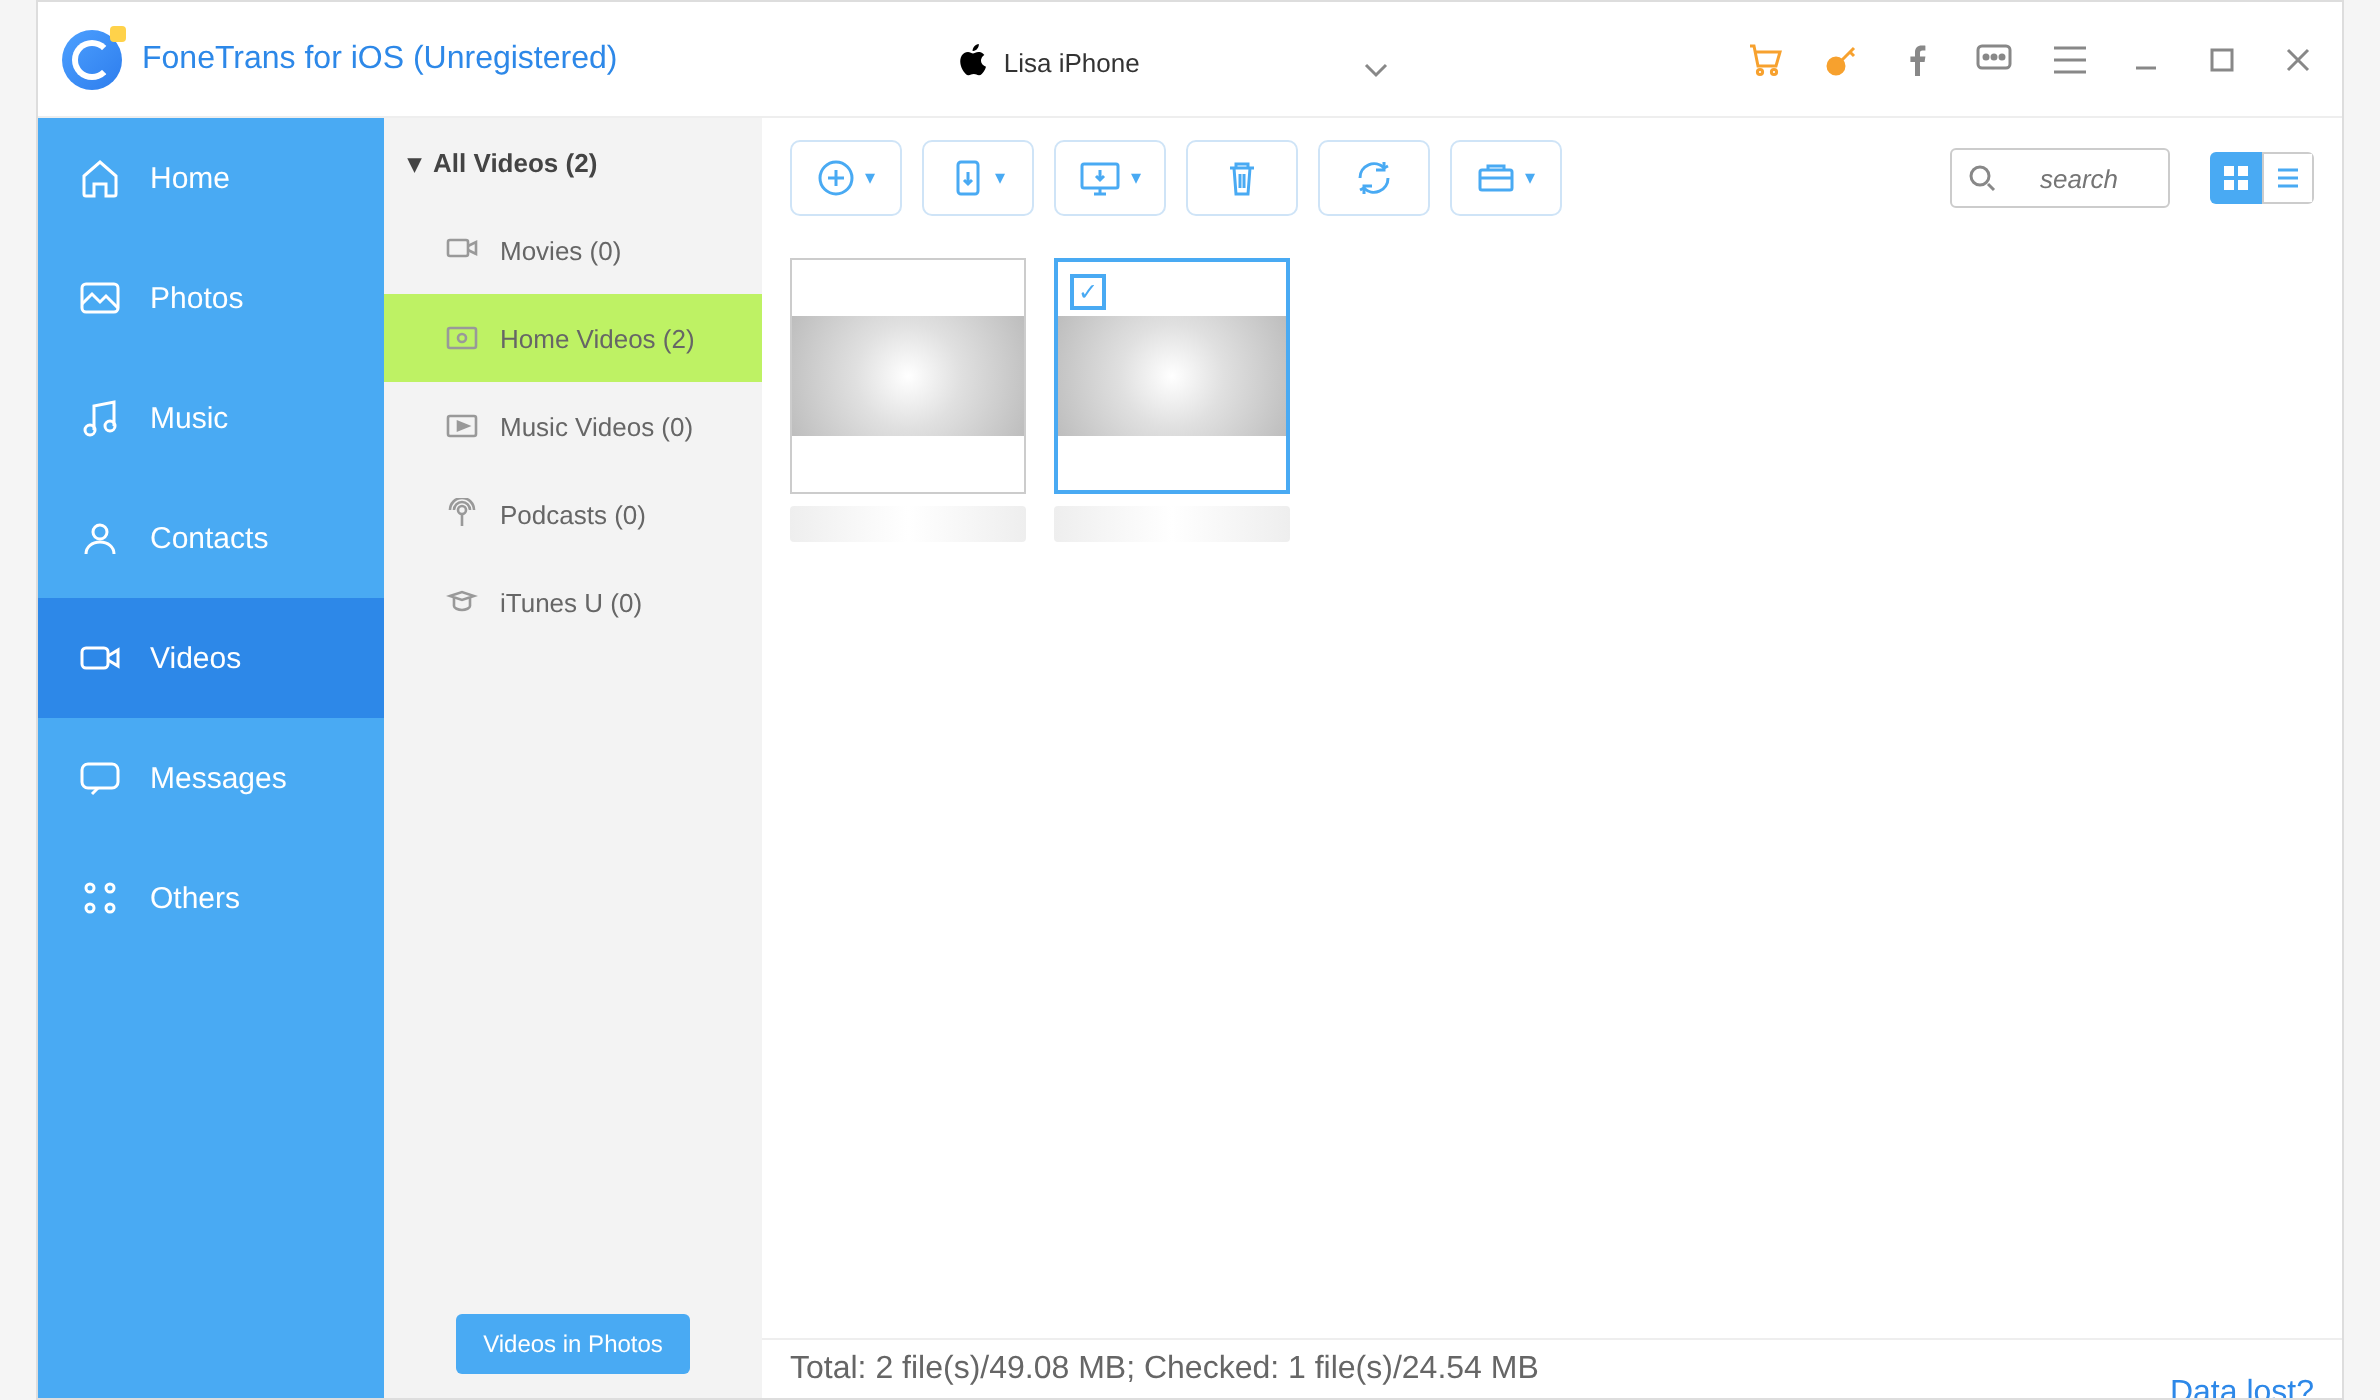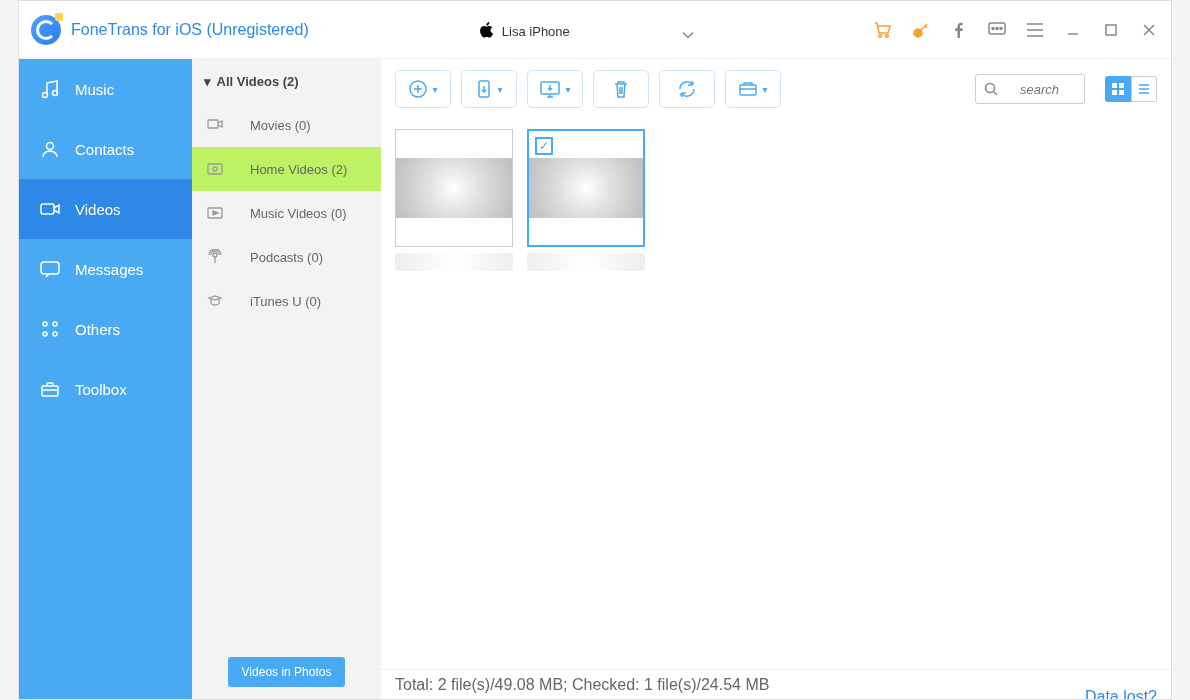--- a/index.html
+++ b/index.html
@@ -25,21 +25,21 @@
 
 
 .sidebar { width: 173px; background: #49aaf3; color: #fff; display: flex; flex-direction: column; }
 .sidebar-item { height: 60px; display: flex; align-items: center; padding-left: 20px; gap: 14px; cursor: pointer; font-size: 15px; }
 .sidebar-item.active { background: #2d88e8; }
 .sidebar-icon { width: 22px; height: 22px; display:flex;align-items:center;justify-content:center;}
 
 
 .subsidebar { width: 189px; background: #f3f3f3; display: flex; flex-direction: column; }
 .sub-header { height: 44px; display: flex; align-items: center; padding-left: 12px; font-weight: bold; color: #444; gap:6px; cursor:pointer;}
-.sub-item { height: 44px; display: flex; align-items: center; padding-left: 14px; gap: 26px; color: #666; cursor: pointer; }
+.sub-item { height: 44px; display: flex; align-items: center; padding-left: 30px; gap: 10px; color: #666; cursor: pointer; }
 .sub-item.active { background: #bef264; }
 .sub-icon { width: 18px; height: 18px; display:flex; align-items:center; justify-content:center; color:#999;}
 .sub-footer { margin-top: auto; padding: 12px; display:flex; justify-content:center;}
 .videos-in-photos-btn { background: #49aaf3; color: #fff; border: none; border-radius: 3px; padding: 8px 14px; cursor: pointer; font-size:12px;}
 
 
 .main { flex: 1; display: flex; flex-direction: column; background:#fff;}
 .toolbar { height: 60px; display: flex; align-items: center; padding: 0 14px; gap: 10px; }
 .tool-btn { height: 38px; min-width: 56px; border: 1px solid #cfe4f7; border-radius: 5px; background: #fff; display: flex; align-items: center; justify-content: center; gap: 4px; color: #49aaf3; cursor: pointer; padding: 0 10px;}
 .tool-btn .chev-sm { color: #49aaf3; font-size: 10px; }
@@ -136,20 +136,37 @@
       </div>
     </div>
   </div>
 
   <div class="body">
 
     <div class="sidebar">
       <div class="sidebar-item">
         <span class="sidebar-icon">
             <svg width="22" height="22" viewBox="0 0 22 22" fill="none" stroke="#fff" stroke-width="1.5">
+              <path d="M3 10l8-7 8 7v9a1 1 0 01-1 1h-4v-6H8v6H4a1 1 0 01-1-1v-9z"></path>
+            </svg>
+          </span>
+        <span>Home</span>
+      </div>
+      <div class="sidebar-item">
+        <span class="sidebar-icon">
+            <svg width="22" height="22" viewBox="0 0 22 22" fill="none" stroke="#fff" stroke-width="1.5">
+              <rect x="2" y="4" width="18" height="14" rx="2"></rect>
+              <path d="M2 14l5-5 4 4 3-3 6 6"></path>
+            </svg>
+          </span>
+        <span>Photos</span>
+      </div>
+      <div class="sidebar-item">
+        <span class="sidebar-icon">
+            <svg width="22" height="22" viewBox="0 0 22 22" fill="none" stroke="#fff" stroke-width="1.5">
               <path d="M8 17V5l10-2v12"></path>
               <circle cx="6" cy="17" r="2.5"></circle>
               <circle cx="16" cy="15" r="2.5"></circle>
             </svg>
           </span>
         <span>Music</span>
       </div>
       <div class="sidebar-item">
         <span class="sidebar-icon">
             <svg width="22" height="22" viewBox="0 0 22 22" fill="none" stroke="#fff" stroke-width="1.5">
@@ -180,29 +197,20 @@
       <div class="sidebar-item">
         <span class="sidebar-icon">
             <svg width="22" height="22" viewBox="0 0 22 22" fill="none" stroke="#fff" stroke-width="1.5">
               <circle cx="6" cy="6" r="2"></circle>
               <circle cx="16" cy="6" r="2"></circle>
               <circle cx="6" cy="16" r="2"></circle>
               <circle cx="16" cy="16" r="2"></circle>
             </svg>
           </span>
         <span>Others</span>
-      </div>
-      <div class="sidebar-item">
-        <span class="sidebar-icon">
-            <svg width="22" height="22" viewBox="0 0 22 22" fill="none" stroke="#fff" stroke-width="1.5">
-              <rect x="3" y="8" width="16" height="10" rx="1"></rect>
-              <path d="M8 8V6a1 1 0 011-1h4a1 1 0 011 1v2M3 12h16"></path>
-            </svg>
-          </span>
-        <span>Toolbox</span>
       </div>
     </div>
 
     <div class="subsidebar">
       <div class="sub-header">
         <span>▾</span>
         <span>All Videos (2)</span>
       </div>
       <div class="sub-item">
         <span class="sub-icon">

